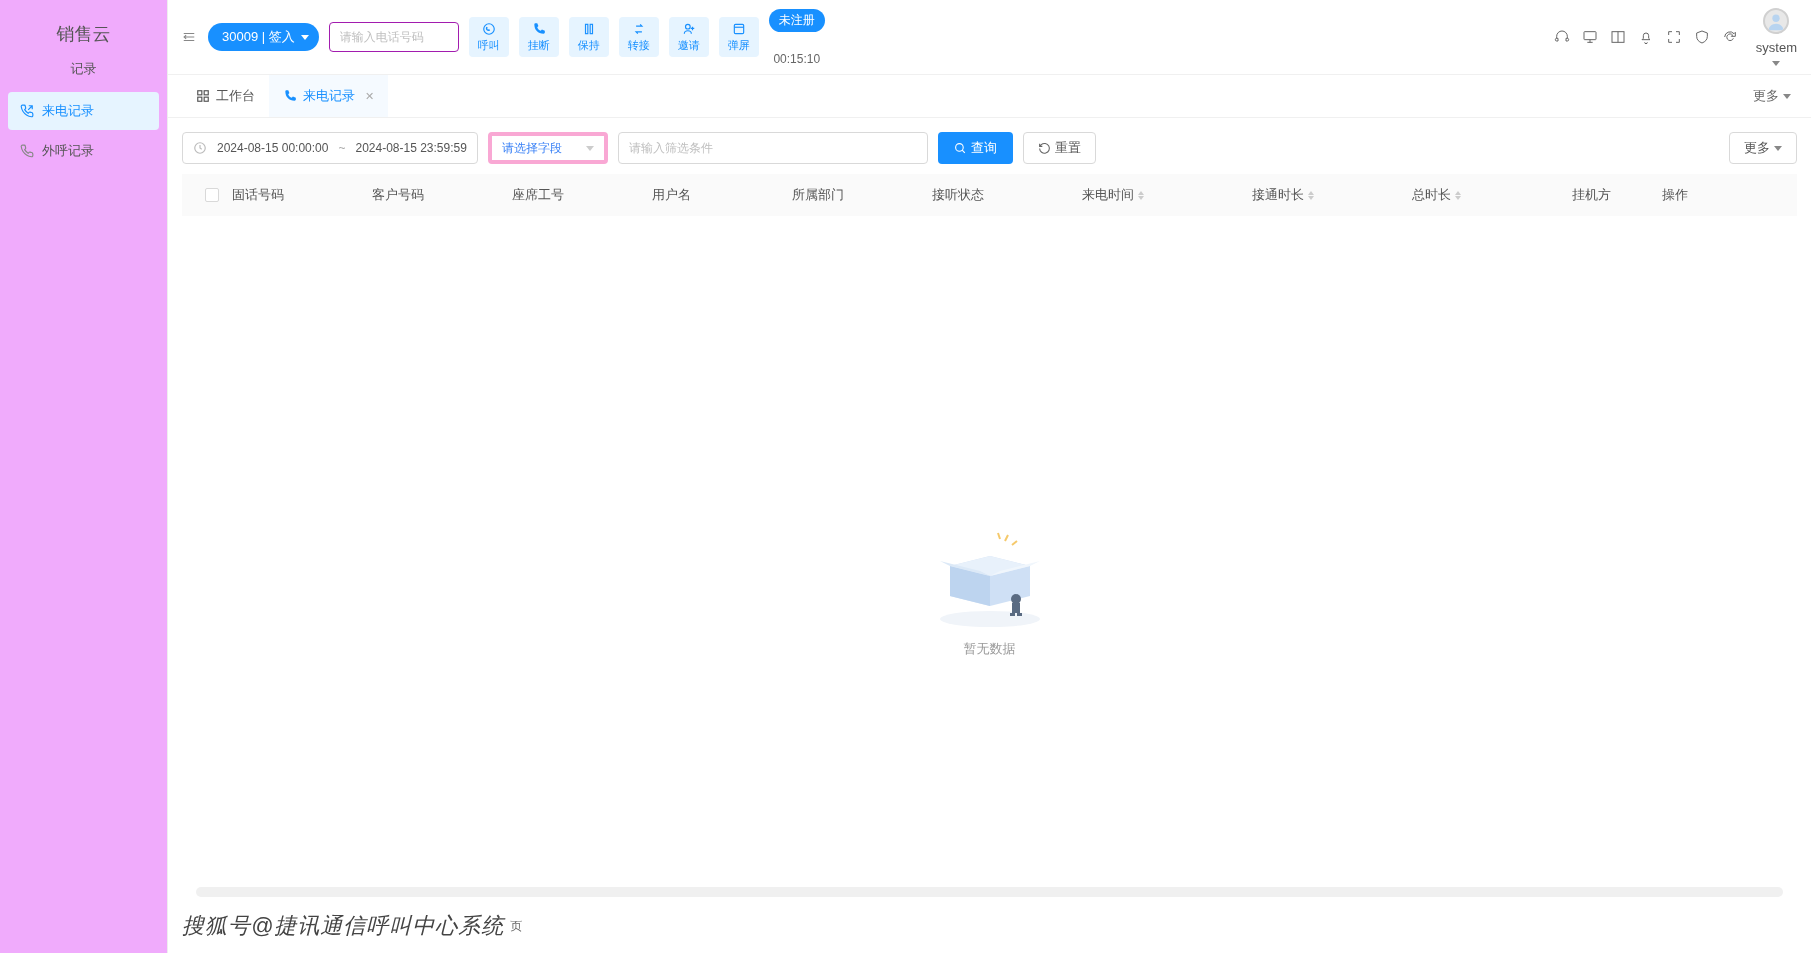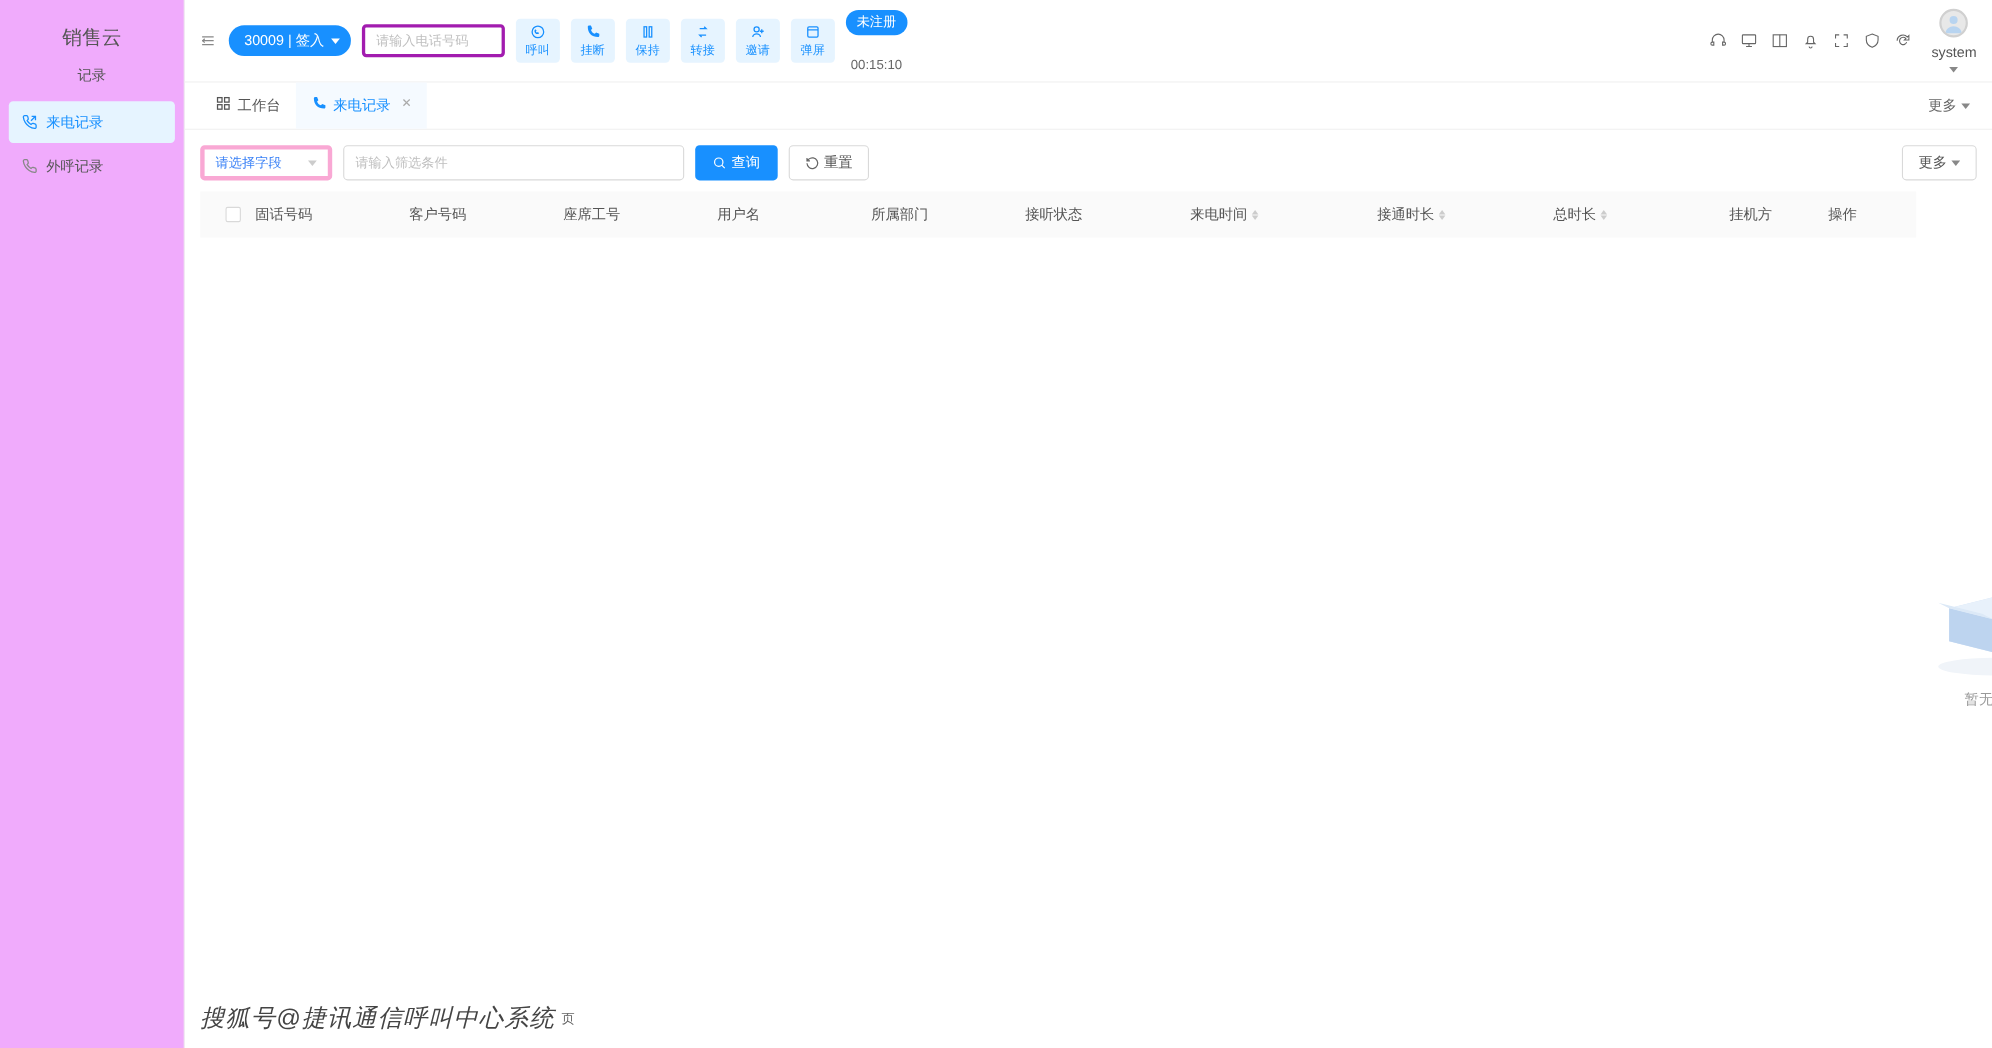--- a/index.html
+++ b/index.html
@@ -16,37 +16,37 @@
 .sidebar-icon { width: 14px; height: 14px; display: inline-flex; align-items: center; justify-content: center; }
 
 
 .main { flex: 1; display: flex; flex-direction: column; background: #fff; min-width: 0; }
 
 
 .header { display: flex; align-items: center; padding: 8px 14px; gap: 10px; border-bottom: 1px solid #f0f0f0; }
 .collapse-btn { width: 16px; height: 16px; color: #888; cursor: pointer; display: inline-flex; align-items: center; }
 .agent-chip { background: #1890ff; color: #fff; border-radius: 14px; padding: 5px 10px 5px 14px; display: inline-flex; align-items: center; gap: 6px; font-size: 13px; cursor: pointer; }
 .chevron-down { width: 0; height: 0; border-left: 4px solid transparent; border-right: 4px solid transparent; border-top: 5px solid currentColor; display: inline-block; }
-.phone-input { width: 130px; height: 30px; border: 3px solid #a21caf; border-radius: 4px; padding: 0 10px; font-size: 12px; outline: none; }
+.phone-input { width: 130px; height: 30px; border: 1px solid #a21caf; border-radius: 4px; padding: 0 10px; font-size: 12px; outline: none; }
 .phone-input::placeholder { color: #bfbfbf; }
 .action-btn { background: #e6f4ff; color: #1890ff; border: none; border-radius: 4px; width: 40px; height: 40px; display: flex; flex-direction: column; align-items: center; justify-content: center; gap: 2px; cursor: pointer; font-size: 11px; }
 .action-btn .icon { width: 14px; height: 14px; display: flex; align-items: center; justify-content: center; }
 .status-chip { background: #1890ff; color: #fff; border-radius: 12px; padding: 3px 10px; font-size: 12px; display: inline-flex; align-items: center; }
 .status-block { display: flex; flex-direction: column; align-items: center; gap: 20px; }
 .timer-text { color: #666; font-size: 12px; }
 .header-spacer { flex: 1; }
 .header-icons { display: flex; align-items: center; gap: 12px; color: #666; }
 .header-icon-btn { width: 16px; height: 16px; cursor: pointer; display: inline-flex; align-items: center; justify-content: center; }
 .user-area { display: flex; align-items: center; gap: 6px; cursor: pointer; margin-left: 8px; flex-direction: column; }
 .avatar { width: 26px; height: 26px; border-radius: 50%; background: #e8e8e8; border: 2px solid #d0d0d0; display: flex; align-items: center; justify-content: center; overflow: hidden; }
 .user-name { color: #555; font-size: 13px; }
 
 
 .tabs-row { display: flex; align-items: center; border-bottom: 1px solid #f0f0f0; padding: 0 14px; }
-.tab { display: flex; align-items: flex-start; gap: 6px; padding: 12px 14px; cursor: pointer; color: #555; position: relative; }
+.tab { display: flex; align-items: center; gap: 6px; padding: 12px 14px; cursor: pointer; color: #555; position: relative; }
 .tab.active { color: #1890ff; background: #f5faff; }
 .tab .close-x { font-size: 11px; color: #aaa; margin-left: 4px; }
 .tabs-spacer { flex: 1; }
 .more-btn { display: flex; align-items: center; gap: 4px; color: #666; cursor: pointer; padding: 0 6px; font-size: 13px; }
 
 
 .filter-row { display: flex; align-items: center; gap: 10px; padding: 14px 14px 10px; }
 .date-range { display: flex; align-items: center; gap: 10px; border: 1px solid #d9d9d9; border-radius: 4px; padding: 5px 10px; height: 32px; color: #555; font-size: 12px; }
 .date-sep { color: #aaa; }
 .field-select { width: 120px; height: 32px; border: 4px solid #f9a8d4; border-radius: 4px; display: flex; align-items: center; justify-content: space-between; padding: 0 10px; color: #3b82f6; font-size: 12px; cursor: pointer; }
@@ -54,21 +54,21 @@
 .filter-input::placeholder { color: #bfbfbf; }
 .primary-btn { background: #1890ff; color: #fff; border: none; border-radius: 4px; height: 32px; padding: 0 16px; display: inline-flex; align-items: center; gap: 4px; cursor: pointer; font-size: 13px; }
 .default-btn { background: #fff; color: #555; border: 1px solid #d9d9d9; border-radius: 4px; height: 32px; padding: 0 14px; display: inline-flex; align-items: center; gap: 4px; cursor: pointer; font-size: 13px; }
 .filter-spacer { flex: 1; }
 
 
 .secondary-filters { display: flex; align-items: center; gap: 16px; padding: 4px 14px 14px; color: #666; font-size: 12px; }
 .filter-tag { display: inline-flex; align-items: center; gap: 4px; cursor: pointer; }
 
 
-.table-wrap { padding: 0 14px; flex: 1; display: flex; flex-direction: row; min-height: 0; }
+.table-wrap { padding: 0 14px; flex: 1; display: flex; flex-direction: column; min-height: 0; }
 .table-header { background: #fafafa; display: flex; align-items: center; height: 42px; padding: 0 10px; color: #555; font-size: 13px; }
 .th { display: flex; align-items: center; gap: 4px; }
 .th-checkbox { width: 40px; display: flex; justify-content: center; }
 .checkbox-box { width: 14px; height: 14px; border: 1px solid #d9d9d9; border-radius: 2px; background: #fff; }
 .sort-caret { display: inline-flex; flex-direction: column; gap: 1px; }
 .caret-up { width: 0; height: 0; border-left: 3px solid transparent; border-right: 3px solid transparent; border-bottom: 4px solid #ccc; }
 .caret-down { width: 0; height: 0; border-left: 3px solid transparent; border-right: 3px solid transparent; border-top: 4px solid #ccc; }
 
 
 .empty-state { flex: 1; display: flex; flex-direction: column; align-items: center; justify-content: center; padding-top: 80px; color: #aaa; }
@@ -260,20 +260,31 @@
         <span class="close-x">✕</span>
       </div>
       <div class="tabs-spacer"></div>
       <div class="more-btn">
         <span>更多</span>
         <span class="chevron-down" style="border-top-color:#888"></span>
       </div>
     </div>
 
     <div class="filter-row">
+      <div class="date-range">
+        <span>
+            <svg width="14" height="14" viewBox="0 0 24 24" fill="none" stroke="#bbb" stroke-width="2">
+              <circle cx="12" cy="12" r="9"></circle>
+              <path d="M12 7v5l3 2"></path>
+            </svg>
+          </span>
+        <span>2024-08-15 00:00:00</span>
+        <span class="date-sep">~</span>
+        <span>2024-08-15 23:59:59</span>
+      </div>
       <div class="field-select">
         <span>请选择字段</span>
         <span class="chevron-down" style="border-top-color:#ccc"></span>
       </div>
       <input class="filter-input" placeholder="请输入筛选条件" style="">
       <button class="primary-btn">
         <span>
             <svg width="13" height="13" viewBox="0 0 24 24" fill="none" stroke="#fff" stroke-width="2">
               <circle cx="10" cy="10" r="7"></circle>
               <path d="M20 20l-5-5"></path>

